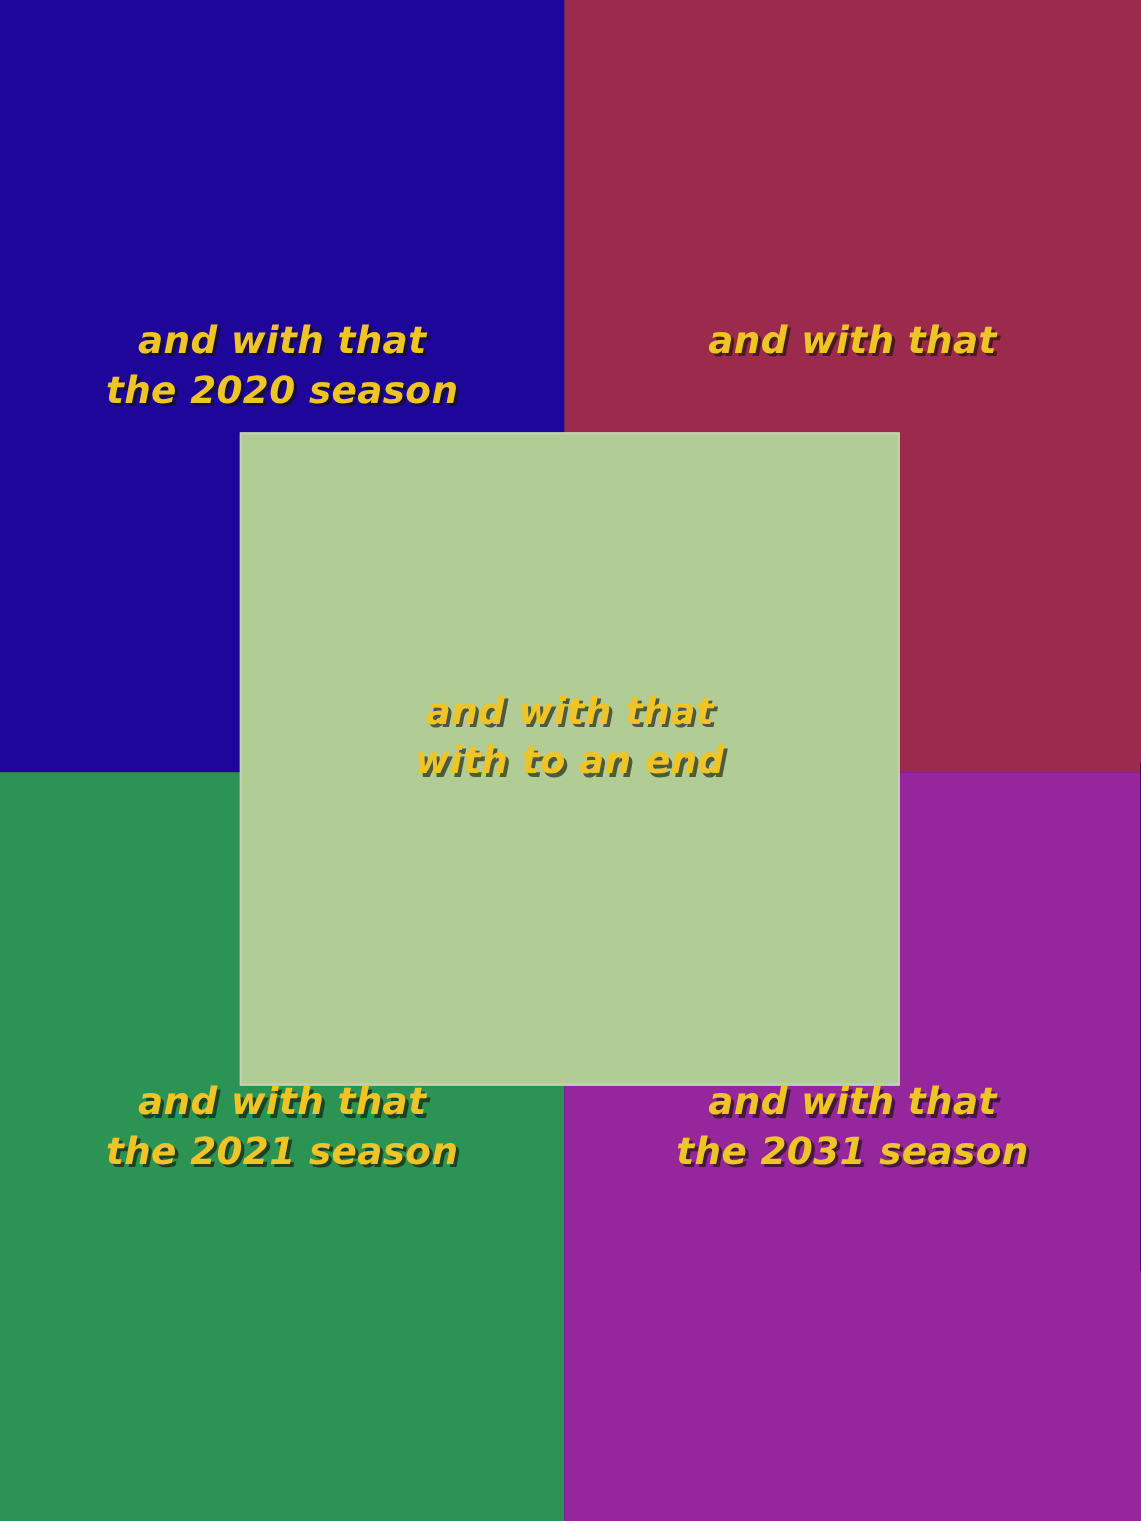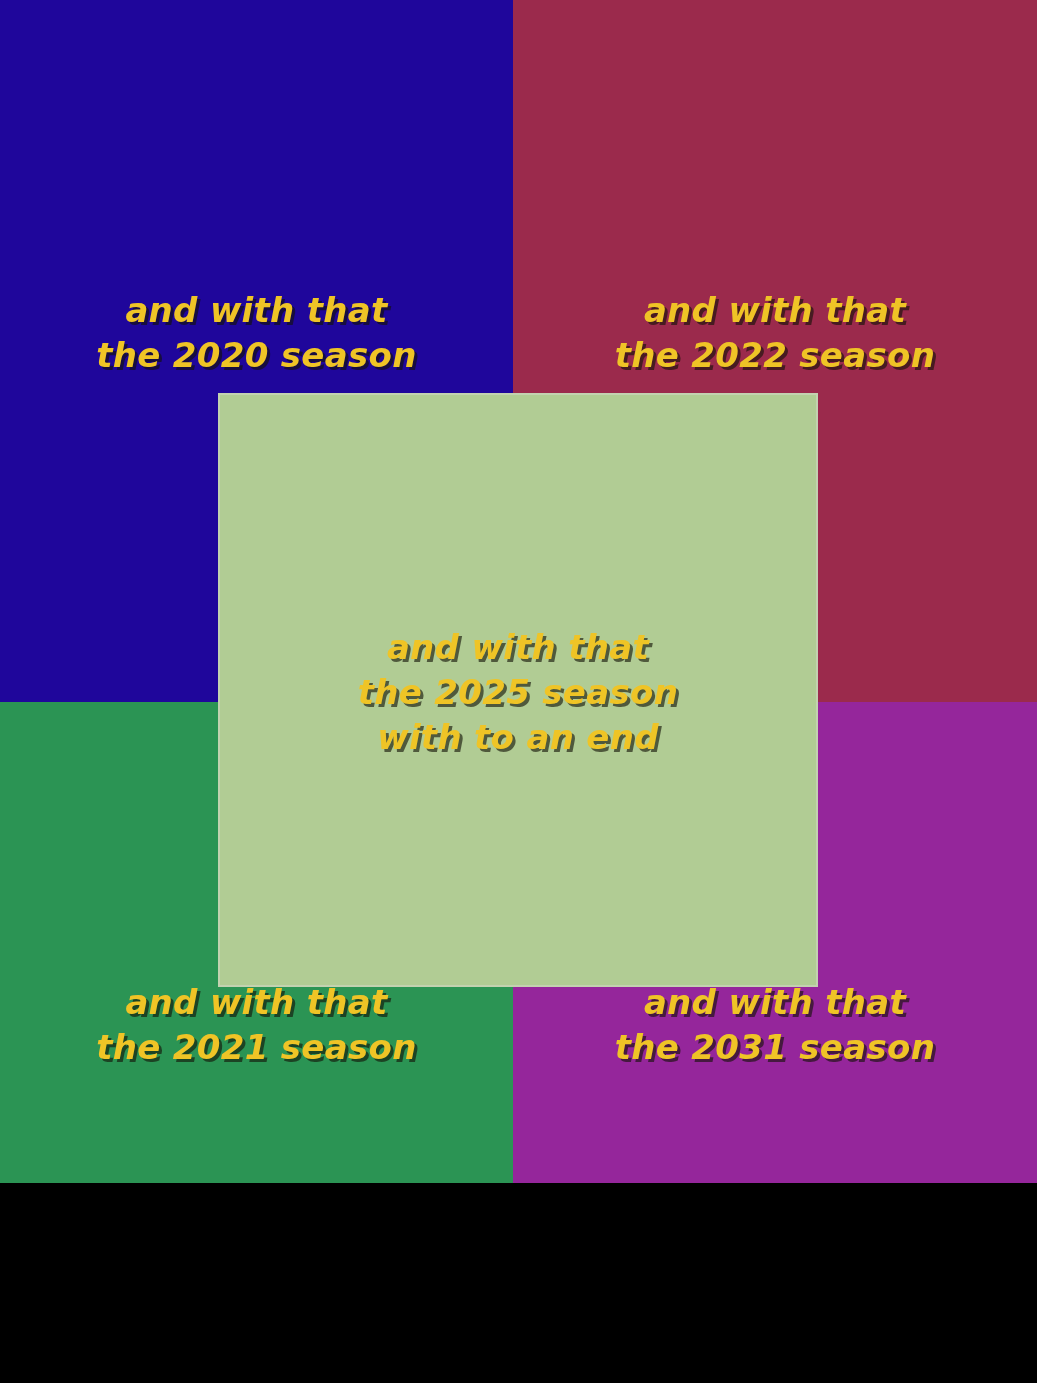--- a/index.html
+++ b/index.html
@@ -7,21 +7,21 @@
     padding: 0;
     background: #000;
   }
   body {
     font-family: "DejaVu Sans", sans-serif;
   }
 
   .stage {
     position: relative;
     width: 1037px;
-    height: 1183px;
+    height: 1383px;
     overflow: hidden;
     background: #1f069b;
   }
 
   
   .panel {
     position: absolute;
   }
   .panel-tl { left: 0;     top: 0;     width: 513px; height: 702px; }
   .panel-tr { left: 513px; top: 0;     width: 524px; height: 702px; }
@@ -81,34 +81,32 @@
 
   <div class="panel panel-br" style="background-color: rgb(149, 38, 155);"></div>
 
   <div class="caption cap-tl" style="color: rgb(239, 196, 38);">
     <span class="line">and with that</span>
     <span class="line">the 2020 season</span>
   </div>
 
   <div class="caption cap-tr" style="color: rgb(239, 196, 38);">
     <span class="line">and with that</span>
-    <span class="line">the 2022 season</span>
   </div>
 
   <div class="center-square" style="background-color: rgb(177, 204, 148); border-color: rgb(195, 210, 176);"></div>
 
   <div class="caption cap-bl" style="color: rgb(239, 196, 38);">
     <span class="line">and with that</span>
     <span class="line">the 2021 season</span>
   </div>
 
   <div class="caption cap-br" style="color: rgb(239, 196, 38);">
     <span class="line">and with that</span>
     <span class="line">the 2031 season</span>
   </div>
 
   <div class="caption cap-center" style="color: rgb(239, 196, 38);">
     <span class="line">and with that</span>
-    <span class="line">the 2025 season</span>
     <span class="line">with to an end</span>
   </div>
 
 </div>
 
 </body></html>

